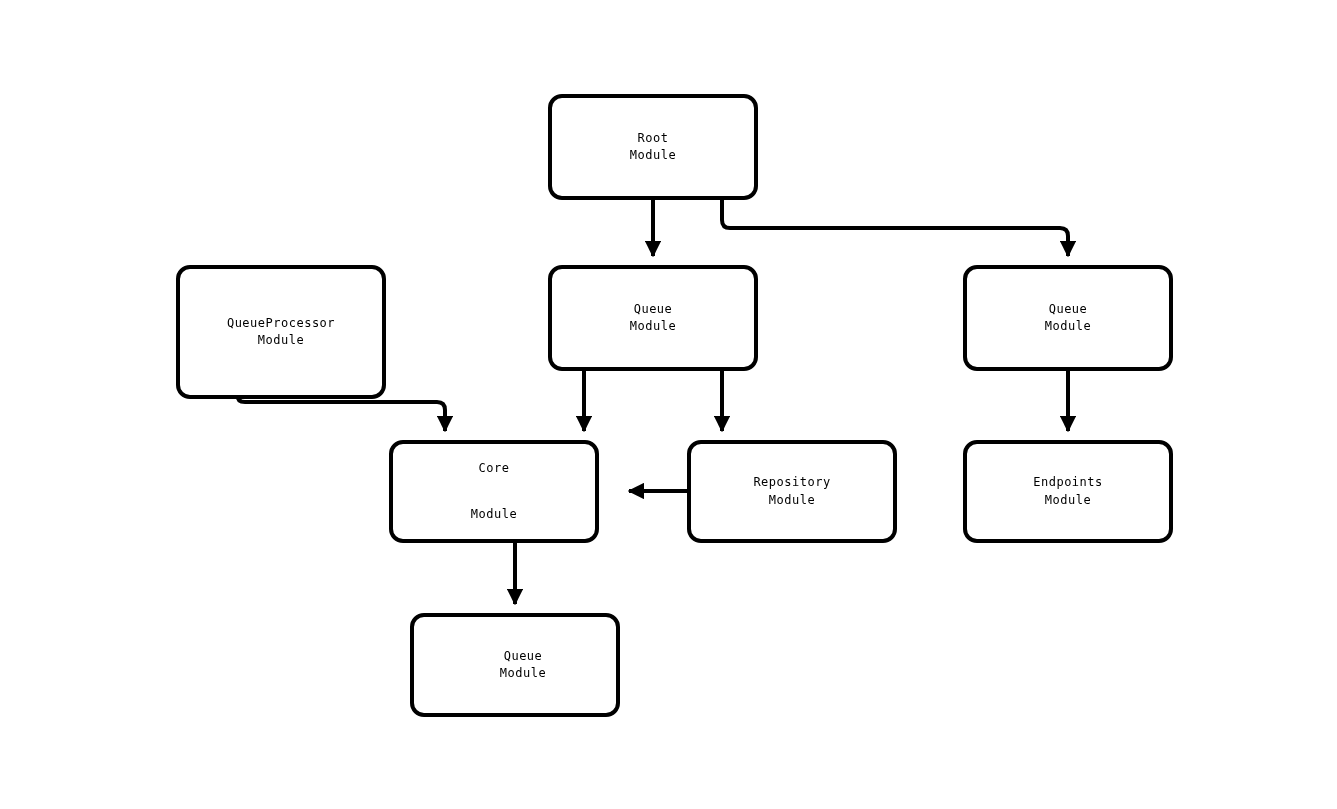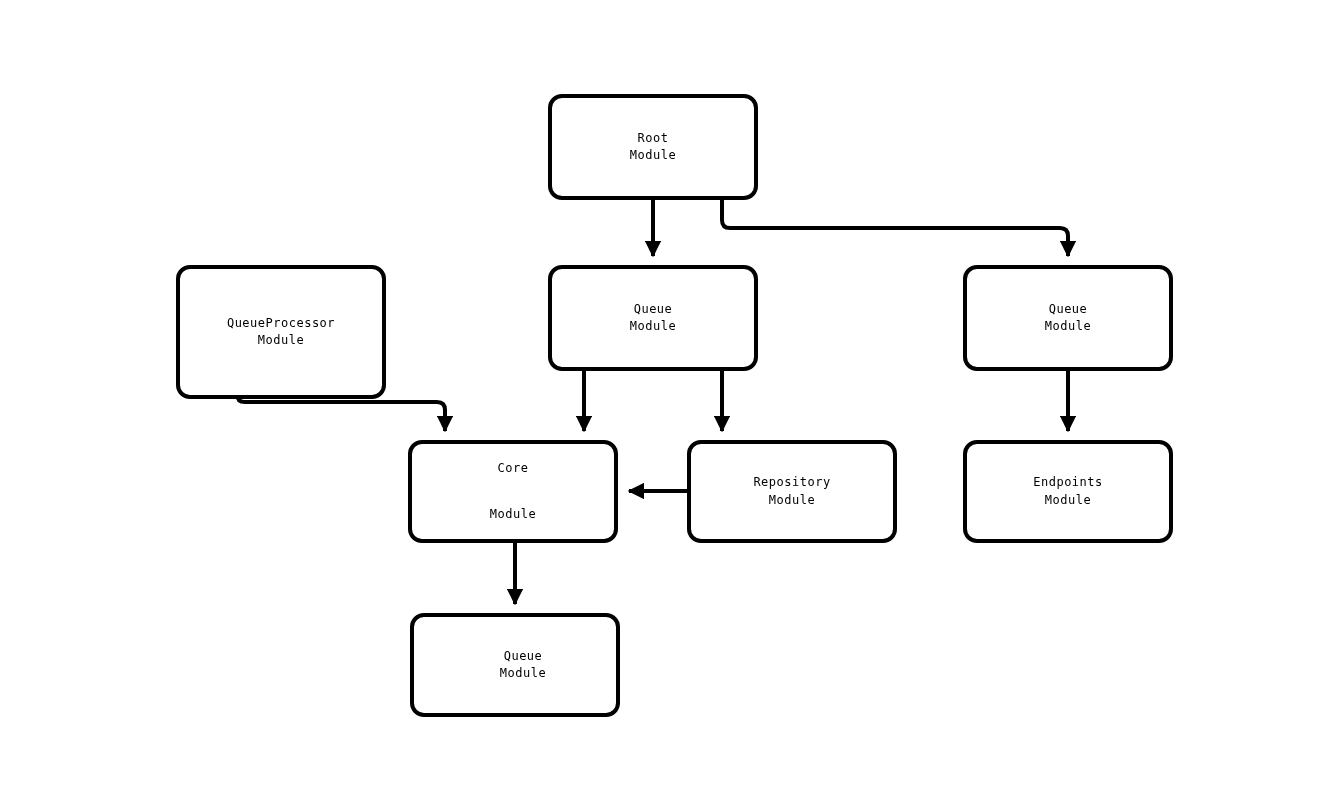--- a/index.html
+++ b/index.html
@@ -88,21 +88,21 @@
   <div class="node" style="left:548px; top:265px; width:210px; height:106px;">
     <span class="ln">Queue</span>
     <span class="ln">Module</span>
   </div>
 
   <div class="node" style="left:963px; top:265px; width:210px; height:106px;">
     <span class="ln">Queue</span>
     <span class="ln">Module</span>
   </div>
 
-  <div class="node" style="left:408px; top:440px; width:210px; height:103px;gap:28px;">
+  <div class="node" style="left:389px; top:440px; width:210px; height:103px;gap:28px;">
     <span class="ln">Core</span>
     <span class="ln">Module</span>
   </div>
 
   <div class="node" style="left:687px; top:440px; width:210px; height:103px;">
     <span class="ln">Repository</span>
     <span class="ln">Module</span>
   </div>
 
   <div class="node" style="left:963px; top:440px; width:210px; height:103px;">

